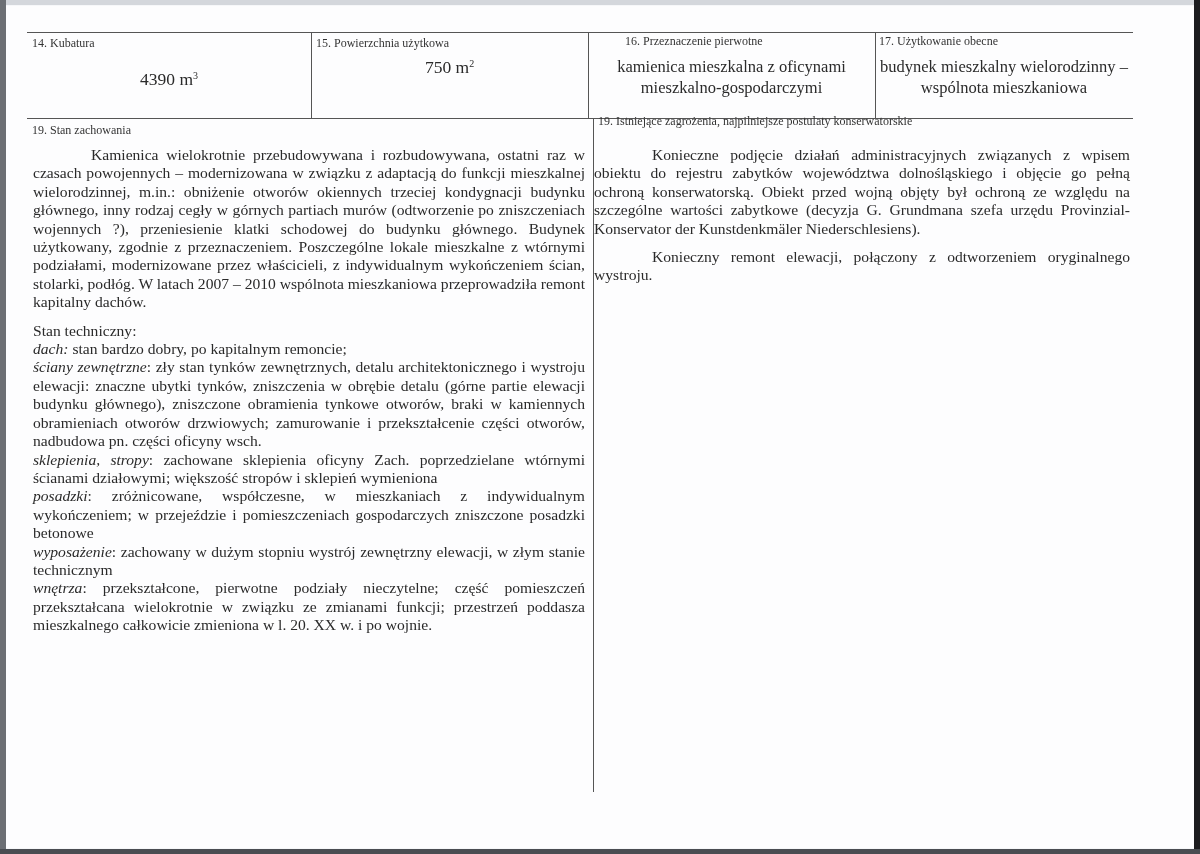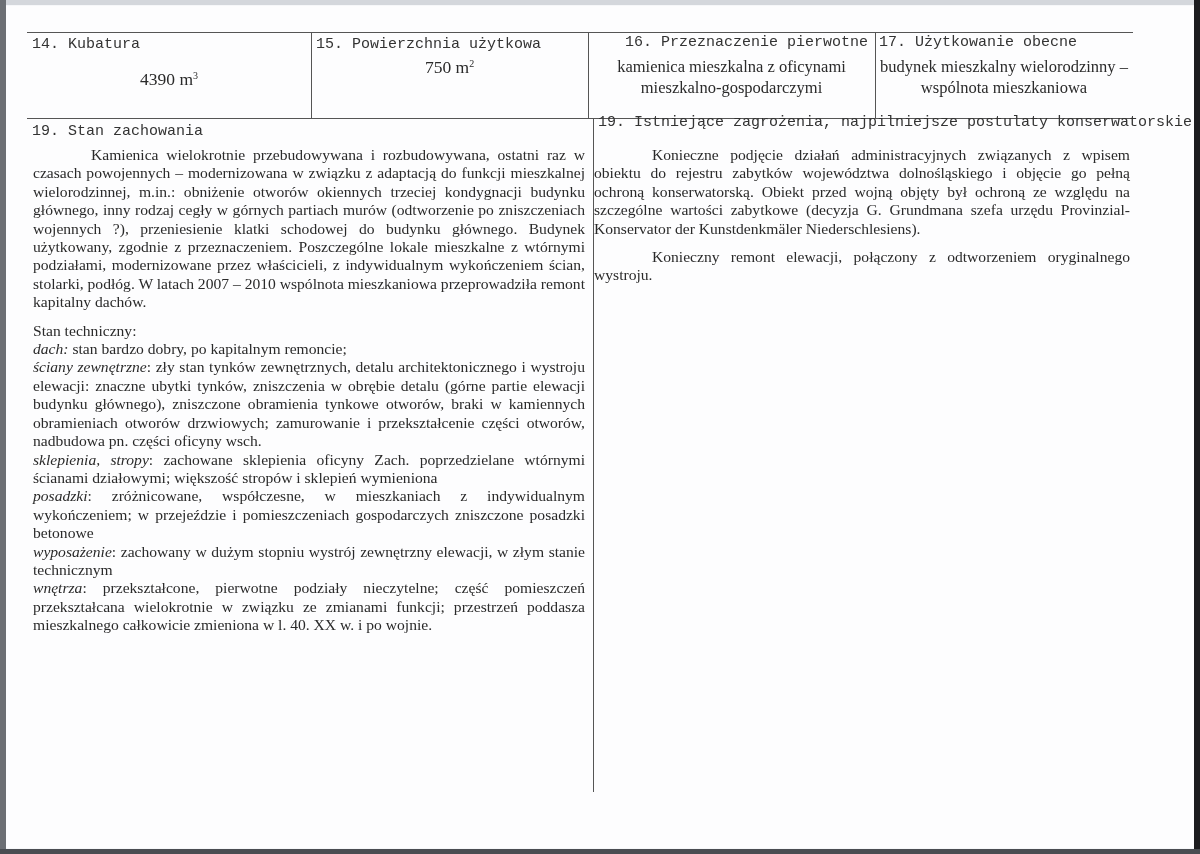--- a/index.html
+++ b/index.html
@@ -17,22 +17,22 @@
   .page-shadow-left { position:absolute; left:0; top:0; width:6px; height:854px; background:#6c6f74; }
   .page-shadow-bottom { position:absolute; left:0; bottom:0; width:1200px; height:5px; background:#4a4d52; }
   .page-shadow-top { position:absolute; left:0; top:0; width:1200px; height:5px; background:#d4d7dc; }
   .page-shadow-right { position:absolute; right:0; top:0; width:6px; height:854px; background:#1c1c1f; }
 
   .hline { position:absolute; height:1px; background:#555; }
   .vline { position:absolute; width:1px; background:#555; }
 
   .label {
     position:absolute;
-    font-family: Liberation Mono, monospace;
-    font-size: 15px; color: #333; white-space: nowrap;
+    font-family: Liberation Serif, serif;
+    font-size: 12px; color: #333; white-space: nowrap;
   }
   .value-center {
     position:absolute; text-align:center;
     font-size: 17.5px; line-height: 22px; color:#2a2a2a;
   }
   .value-center sup { font-size: 10px; position: relative; top: -3px; vertical-align: top; }
   .body-text {
     position:absolute;
     font-size: 15.6px; line-height: 18.4px; color:#2a2a2a;
     text-align: justify;
@@ -84,21 +84,21 @@
 <div class="label" style="left:32px; top:123px;">19. Stan zachowania</div>
 <div class="body-text" style="left:33px; top:146px; width:552px;">
   <p class="para indent">Kamienica wielokrotnie przebudowywana i rozbudowywana, ostatni raz w czasach powojennych – modernizowana w związku z adaptacją do funkcji mieszkalnej wielorodzinnej, m.in.: obniżenie otworów okiennych trzeciej kondygnacji budynku głównego, inny rodzaj cegły w górnych partiach murów (odtworzenie po zniszczeniach wojennych ?), przeniesienie klatki schodowej do budynku głównego. Budynek użytkowany, zgodnie z przeznaczeniem. Poszczególne lokale mieszkalne z wtórnymi podziałami, modernizowane przez właścicieli, z indywidualnym wykończeniem ścian, stolarki, podłóg. W latach 2007 – 2010 wspólnota mieszkaniowa przeprowadziła remont kapitalny dachów.</p>
   <div class="gap"></div>
   <p class="para" style="text-align:left;">Stan techniczny:</p>
   <p class="para"><em>dach:</em><span> stan bardzo dobry, po kapitalnym remoncie;</span></p>
   <p class="para"><em>ściany zewnętrzne</em><span>: zły stan tynków zewnętrznych, detalu architektonicznego i wystroju elewacji: znaczne ubytki tynków, zniszczenia w obrębie detalu (górne partie elewacji budynku głównego), zniszczone obramienia tynkowe otworów, braki w kamiennych obramieniach otworów drzwiowych; zamurowanie i przekształcenie części otworów, nadbudowa pn. części oficyny wsch.</span></p>
   <p class="para"><em>sklepienia, stropy</em><span>: zachowane sklepienia oficyny Zach. poprzedzielane wtórnymi ścianami działowymi; większość stropów i sklepień wymieniona</span></p>
   <p class="para"><em>posadzki</em><span>: zróżnicowane, współczesne, w mieszkaniach z indywidualnym wykończeniem; w przejeździe i pomieszczeniach gospodarczych zniszczone posadzki betonowe</span></p>
   <p class="para"><em>wyposażenie</em><span>: zachowany w dużym stopniu wystrój zewnętrzny elewacji, w złym stanie technicznym</span></p>
-  <p class="para"><em>wnętrza</em><span>: przekształcone, pierwotne podziały nieczytelne; część pomieszczeń przekształcana wielokrotnie w związku ze zmianami funkcji; przestrzeń poddasza mieszkalnego całkowicie zmieniona w l. 40. XX w. i po wojnie.</span></p>
+  <p class="para"><em>wnętrza</em><span>: przekształcone, pierwotne podziały nieczytelne; część pomieszczeń przekształcana wielokrotnie w związku ze zmianami funkcji; przestrzeń poddasza mieszkalnego całkowicie zmieniona w l. 20. XX w. i po wojnie.</span></p>
 </div>
 
 <div class="label" style="left:598px; top:114px;">19. Istniejące zagrożenia, najpilniejsze postulaty konserwatorskie</div>
 <div class="body-text" style="left:594px; top:146px; width:536px;">
   <p class="para indent">Konieczne podjęcie działań administracyjnych związanych z wpisem obiektu do rejestru zabytków województwa dolnośląskiego i objęcie go pełną ochroną konserwatorską. Obiekt przed wojną objęty był ochroną ze względu na szczególne wartości zabytkowe (decyzja G. Grundmana szefa urzędu Provinzial-Konservator der Kunstdenkmäler Niederschlesiens).</p>
   <div class="gap"></div>
   <p class="para indent">Konieczny remont elewacji, połączony z odtworzeniem oryginalnego wystroju.</p>
 </div>
 
 </body></html>

